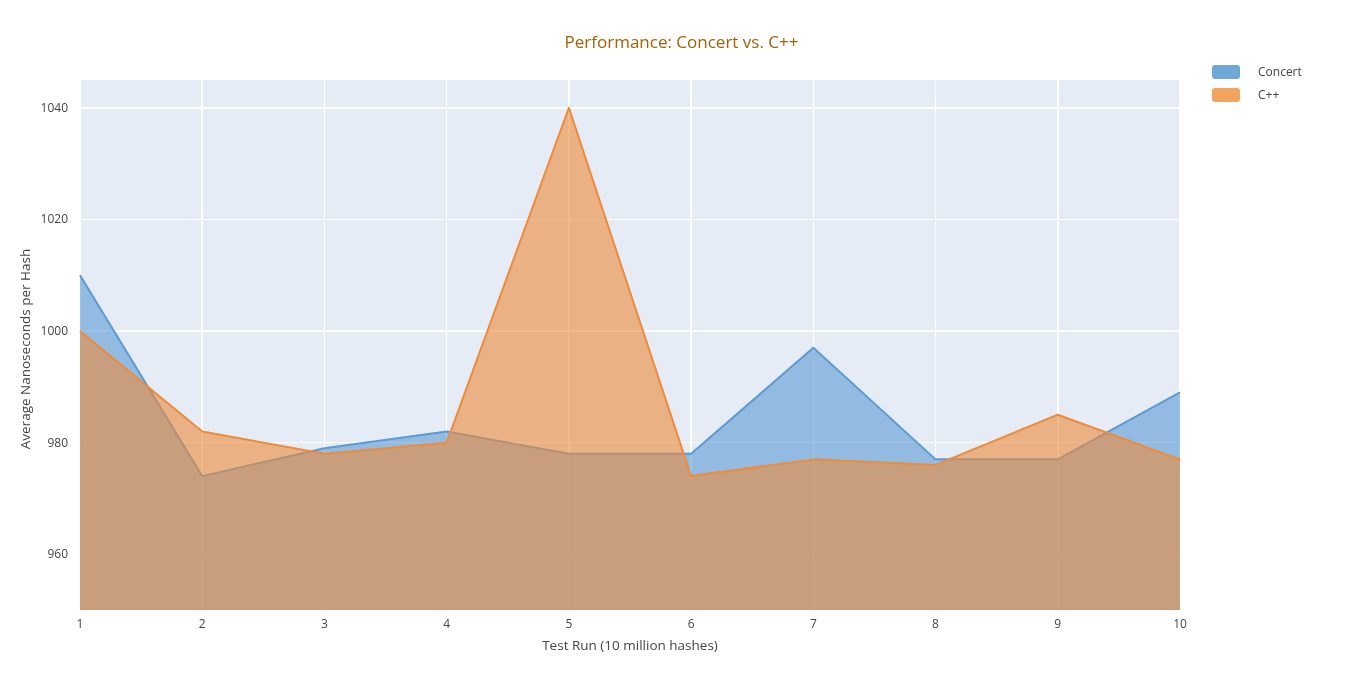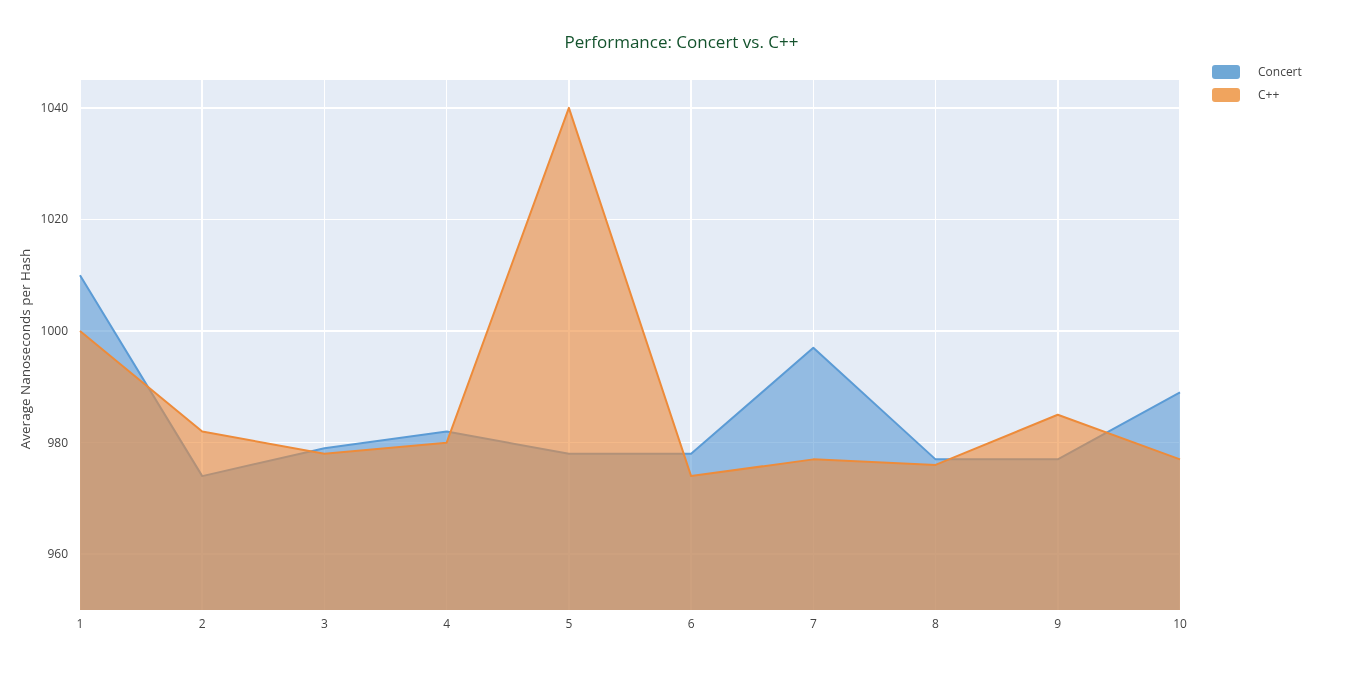--- a/index.html
+++ b/index.html
@@ -17,21 +17,21 @@
     width: 1363px;
     height: 700px;
   }
   .chart-title {
     position: absolute;
     left: 0;
     right: 0;
     top: 30px;
     text-align: center;
     font-size: 17px;
-    color: #14532d;
+    color: #a16207;
     font-weight: 400;
   }
   .plot-area {
     position: absolute;
     left: 80px;
     top: 80px;
     width: 1100px;
     height: 530px;
     background: #e5ecf6;
   }
@@ -154,20 +154,21 @@
       <g id="yticks">
           <text x="-12" y="478.2105263157895" class="tick-label y-tick">960</text>
           <text x="-12" y="366.63157894736844" class="tick-label y-tick">980</text>
           <text x="-12" y="255.0526315789474" class="tick-label y-tick">1000</text>
           <text x="-12" y="143.47368421052636" class="tick-label y-tick">1020</text>
           <text x="-12" y="31.894736842105317" class="tick-label y-tick">1040</text>
         </g>
     </svg>
   </div>
 
+  <div class="axis-label x-axis-label">Test Run (10 million hashes)</div>
   <div class="axis-label y-axis-label">Average Nanoseconds per Hash</div>
 
   <div class="legend">
     <div class="legend-item">
       <div class="legend-swatch" style="background:#6fa8d6;"></div>
       <span class="legend-label">Concert</span>
     </div>
     <div class="legend-item">
       <div class="legend-swatch" style="background:#f0a45e;"></div>
       <span class="legend-label">C++</span>

